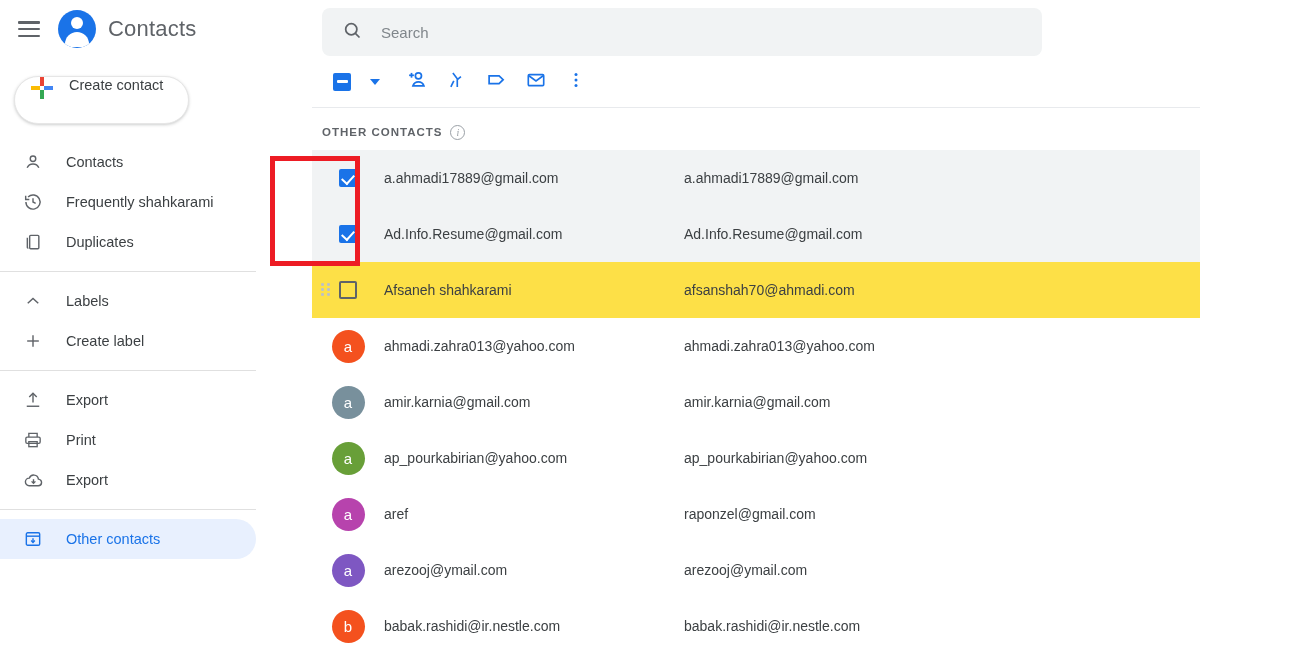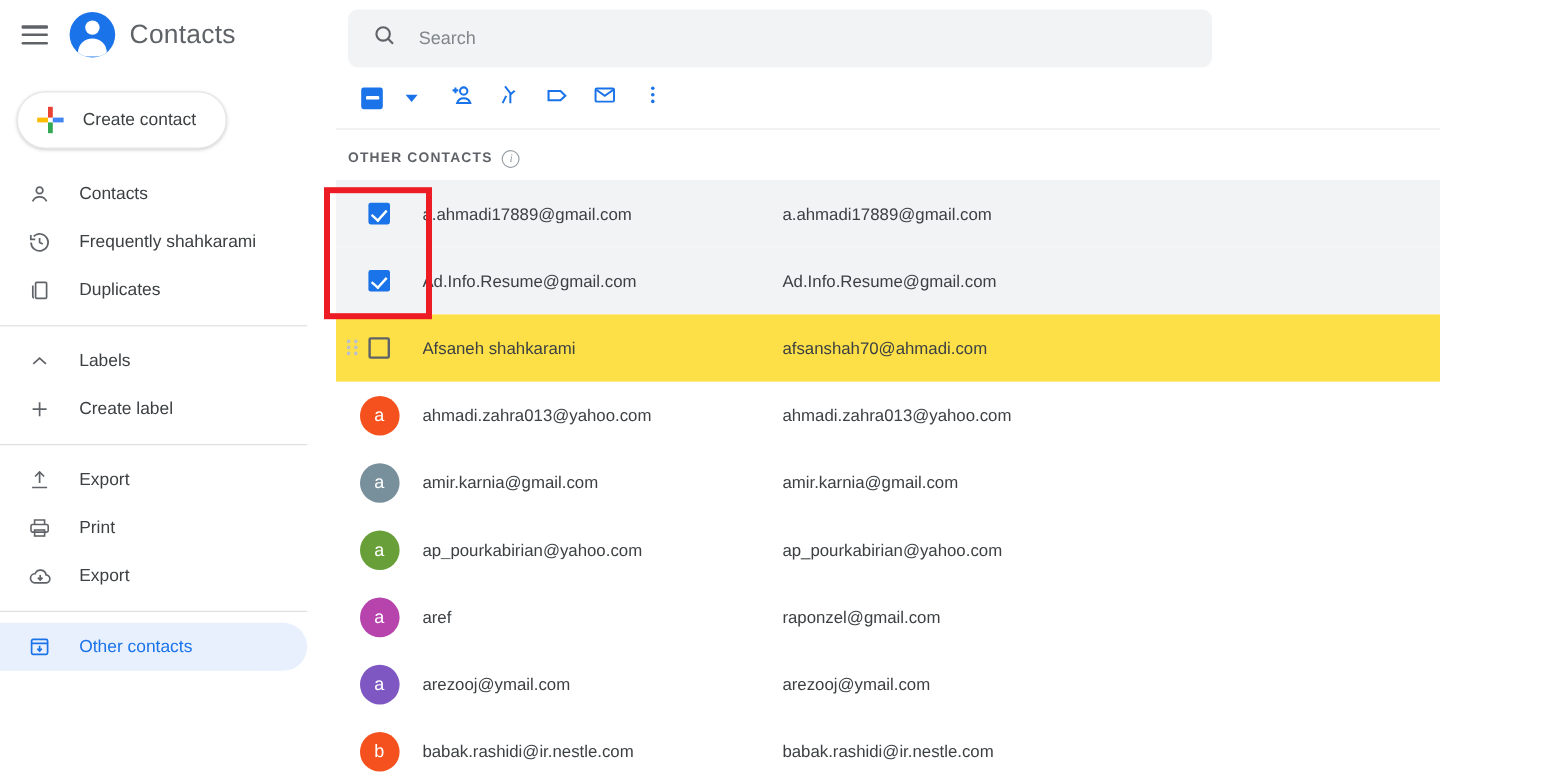--- a/index.html
+++ b/index.html
@@ -2,21 +2,21 @@
 <html><head>
 <meta charset="utf-8">
 <style>
   * { box-sizing: border-box; margin: 0; padding: 0; }
   html, body {
     width: 1291px; height: 649px;
     background: #ffffff;
     font-family: "Liberation Sans", sans-serif;
     overflow: hidden;
   }
-  #app { position: relative; width: 1200px; height: 649px; display: flex; }
+  #app { position: relative; width: 1200px; height: 649px; display: flex; gap: 32px; }
 
   
   .sidebar {
     width: 280px; height: 649px; flex: 0 0 280px;
     background: #fff; position: relative;
   }
   .brand-row {
     height: 58px; display: flex; align-items: center; padding-left: 18px; gap: 18px;
   }
   .hamburger { width: 22px; height: 16px; display: flex; flex-direction: column;
@@ -34,21 +34,21 @@
   .brand-logo::after {
     content: ""; position: absolute; width: 24px; height: 15px; border-radius: 12px 12px 0 0;
     background: #fff; left: 7px; top: 22px;
   }
   .brand-title { font-size: 22px; color: #5f6368; letter-spacing: .2px; }
 
   .create-btn {
     margin: 18px 0 0 14px; height: 48px; width: 175px;
     border: 1px solid #e6e6e6; border-radius: 24px; background: #fff;
     box-shadow: 0 1px 3px rgba(60,64,67,.26);
-    display: flex; align-items: center; gap: 16px; padding-left: 16px;
+    display: flex; align-items: flex-start; gap: 16px; padding-left: 16px;
     cursor: pointer;
   }
   .gplus { position: relative; width: 22px; height: 22px; flex: 0 0 22px; }
   .gplus i { position: absolute; display: block; }
   .gplus .gp-t { left: 9px; top: 0; width: 4px; height: 9px; background: #ea4335; }
   .gplus .gp-b { left: 9px; top: 13px; width: 4px; height: 9px; background: #34a853; }
   .gplus .gp-l { left: 0; top: 9px; width: 9px; height: 4px; background: #fbbc04; }
   .gplus .gp-r { left: 13px; top: 9px; width: 9px; height: 4px; background: #4285f4; }
   .create-label { font-size: 14.5px; color: #3c4043; }
 

